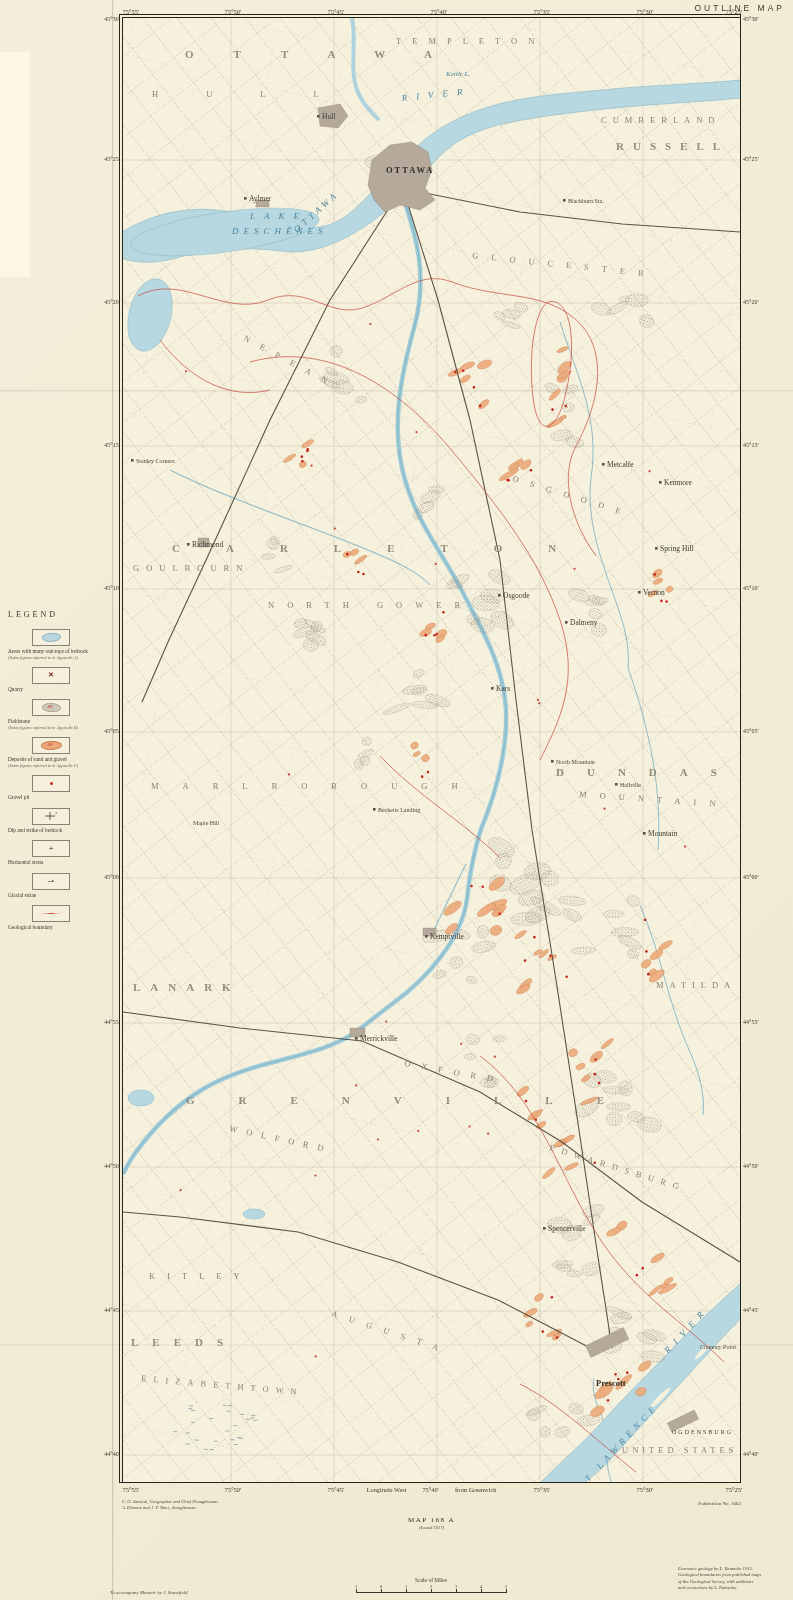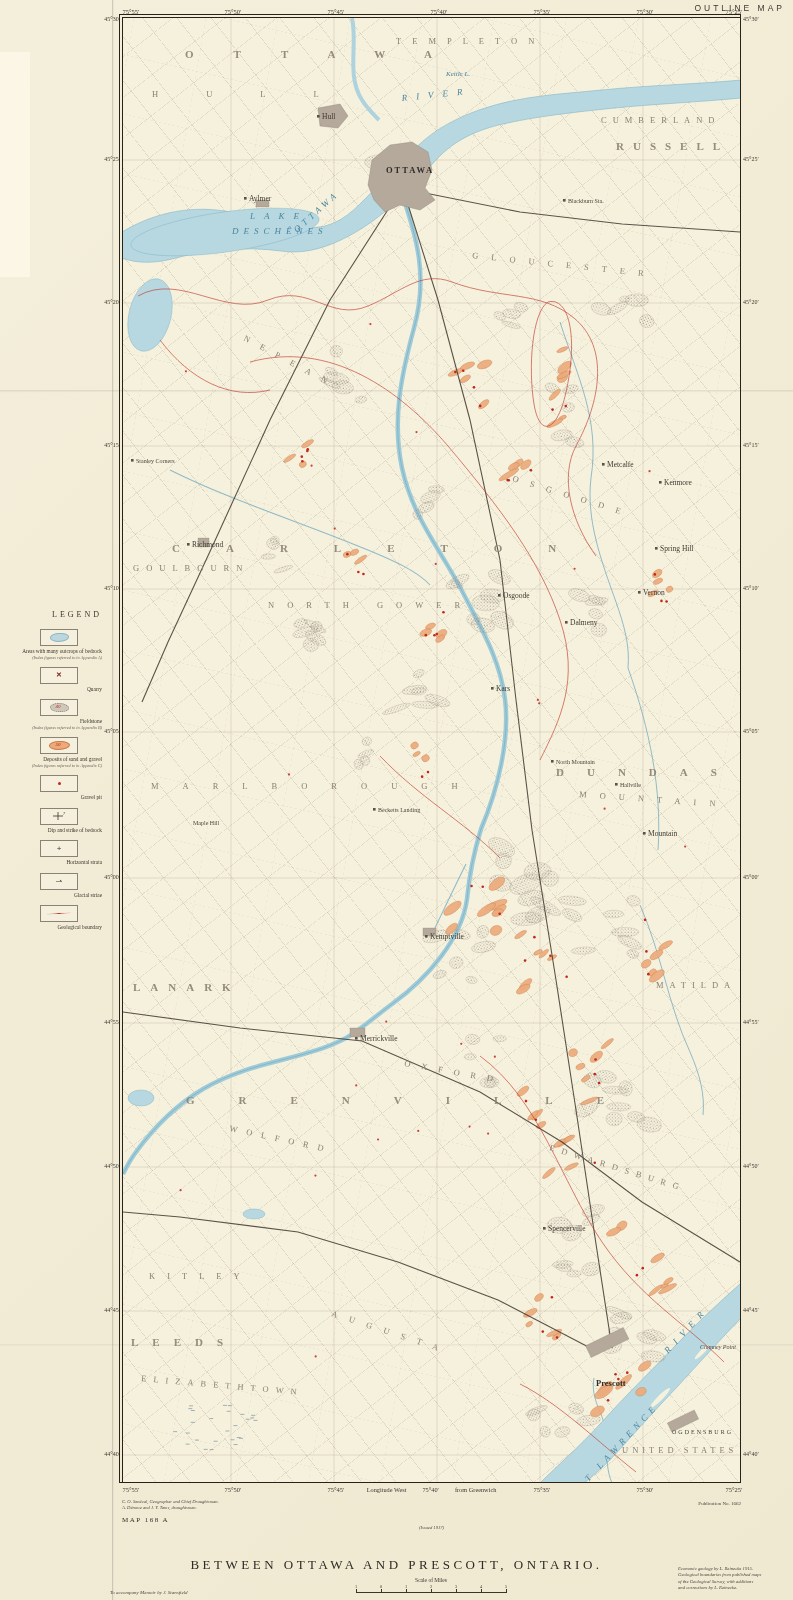--- a/index.html
+++ b/index.html
@@ -29,42 +29,42 @@
   .town{font:400 7.5px "Liberation Serif",serif;fill:#3e3a33;}
   .townb{font:700 8.5px "Liberation Serif",serif;fill:#2f2b26;}
   .tiny{font:400 6px "Liberation Serif",serif;fill:#4a453d;}
   .tinyi{font:italic 6px "Liberation Serif",serif;fill:#4a453d;}
   .water{font:italic 7px "Liberation Serif",serif;fill:#49819a;}
   .waterlg{font:italic 9px "Liberation Serif",serif;fill:#4c86a0;}
   
   .lon-label{position:absolute;font:400 6.5px "Liberation Serif",serif;color:#3c382f;transform:translateX(-50%);z-index:6;}
   .lat-label{position:absolute;font:400 6px "Liberation Serif",serif;color:#3c382f;z-index:6;}
   
-  .legend{position:absolute;left:16px;top:610px;width:86px;text-align:right;z-index:3;}
+  .legend{position:absolute;left:8px;top:610px;width:86px;text-align:left;z-index:3;}
   .legend-title{font:400 8px "Liberation Serif",serif;letter-spacing:3px;color:#3a352c;margin-bottom:10px;}
   .legend-item{margin-bottom:7px;}
   .legend-box{width:36px;height:15px;border:.6px solid #8b8276;margin:0 auto 2px auto;
               display:flex;align-items:center;justify-content:center;background:rgba(250,246,232,.4);}
   .legend-label{font:400 5.3px "Liberation Serif",serif;color:#3a352c;line-height:1.25;}
   .legend-sub{font:italic 4.3px "Liberation Serif",serif;color:#6b6458;line-height:1.2;}
   .sym-outcrop{width:17px;height:7px;border-radius:50% 40% 55% 45%;background:#bcd6de;border:.5px solid #8fb6c2;}
   .sym-quarry{font:700 7px "Liberation Sans",sans-serif;color:#7a2a20;}
   .sym-field{position:relative;width:17px;height:7px;border-radius:45% 55% 40% 50%;background:#cfc8ba;
              border:.5px dotted #8d8478;}
   .sym-field span{position:absolute;left:5px;top:0px;font:italic 5px "Liberation Serif",serif;color:#c0392b;}
   .sym-gravel{position:relative;width:19px;height:7px;border-radius:50% 45% 55% 45%;background:#eda97a;border:.5px solid #c97c48;}
   .sym-gravel span{position:absolute;left:6px;top:0px;font:italic 5px "Liberation Serif",serif;color:#b02418;}
   .sym-pit{width:3px;height:3px;border-radius:50%;background:#c1271d;}
   .sym-plus{font:400 8px "Liberation Sans",sans-serif;color:#3a352c;}
   .sym-striae{font:400 8px "DejaVu Sans",sans-serif;color:#3a352c;}
   .sym-boundary{width:24px;height:0;border-top:1px solid #c0392b;border-radius:50%;transform:rotate(-3deg);}
   
   .foot-drafts{position:absolute;left:122px;top:1499px;font:italic 4.6px "Liberation Serif",serif;color:#4a453d;line-height:1.3;z-index:6;}
   .foot-pub{position:absolute;left:620px;top:1501px;width:121px;text-align:right;font:400 5px "Liberation Serif",serif;color:#4a453d;z-index:6;}
-  .map-no{position:absolute;left:122px;top:1516px;width:619px;text-align:left;font:400 7px "Liberation Serif",serif;letter-spacing:1.5px;color:#33302a;}
+  .map-no{position:absolute;left:122px;top:1516px;width:619px;text-align:center;font:400 7px "Liberation Serif",serif;letter-spacing:1.5px;color:#33302a;}
   .issued{position:absolute;left:122px;top:1525px;width:619px;text-align:center;font:italic 4.6px "Liberation Serif",serif;color:#4a453d;}
   .title1{position:absolute;left:0;top:1537px;width:793px;text-align:center;font:400 14.5px "Liberation Serif",serif;letter-spacing:3.5px;color:#2e2a24;}
   .title2{position:absolute;left:0;top:1557px;width:793px;text-align:center;font:400 13px "Liberation Serif",serif;letter-spacing:3.5px;color:#2e2a24;}
   .accompany{position:absolute;left:110px;top:1590px;font:italic 5px "Liberation Serif",serif;color:#4a453d;}
   .scale-wrap{position:absolute;left:331px;top:1577px;width:200px;text-align:center;}
   .scale-label{font:400 5.5px "Liberation Serif",serif;color:#3a352c;}
   .scale-bar{position:relative;margin:3px auto 0 auto;width:150px;height:8px;}
   .scale-line{position:absolute;left:0;top:6px;width:150px;border-top:.8px solid #3a352c;}
   .scale-tick{position:absolute;top:3px;width:.8px;height:4px;background:#3a352c;}
   .scale-num{position:absolute;top:-2px;transform:translateX(-50%);font:400 4.3px "Liberation Serif",serif;color:#3a352c;}
@@ -685,21 +685,20 @@
     <span>from Greenwich</span>
   </div>
 
   <div class="foot-drafts">
     <div>C. O. Senécal, Geographer and Chief Draughtsman.</div>
     <div>A. Dérome and J. Y. Tams, draughtsmen.</div>
   </div>
   <div class="foot-pub">Publication No. 1662</div>
   <div class="map-no">MAP 168 A</div>
   <div class="issued">(Issued 1917)</div>
-  <div class="title2">BETWEEN OTTAWA AND PRESCOTT, ONTARIO.</div>
   <div class="accompany">To accompany Memoir by J. Stansfield</div>
 
   <div class="scale-wrap">
     <div class="scale-label">Scale of Miles</div>
     <div class="scale-bar" id="scale-bar">
       <div class="scale-line"></div>
     <div class="scale-tick" style="left: 0px;"></div>
         <div class="scale-num" style="left: 0px;">1</div>
         <div class="scale-tick" style="left: 25px;"></div>
         <div class="scale-num" style="left: 25px;">0</div>

